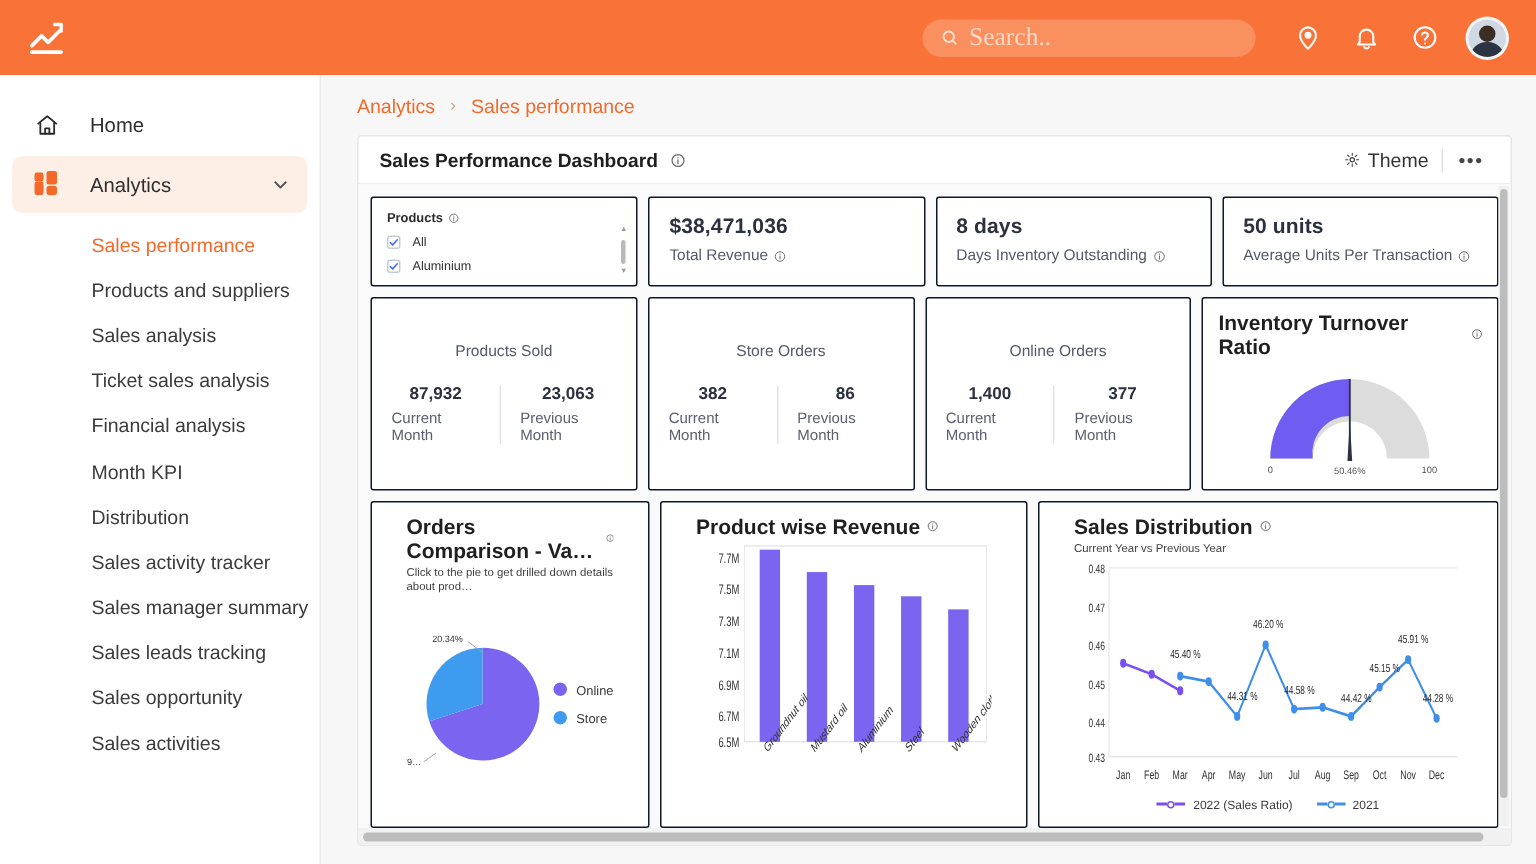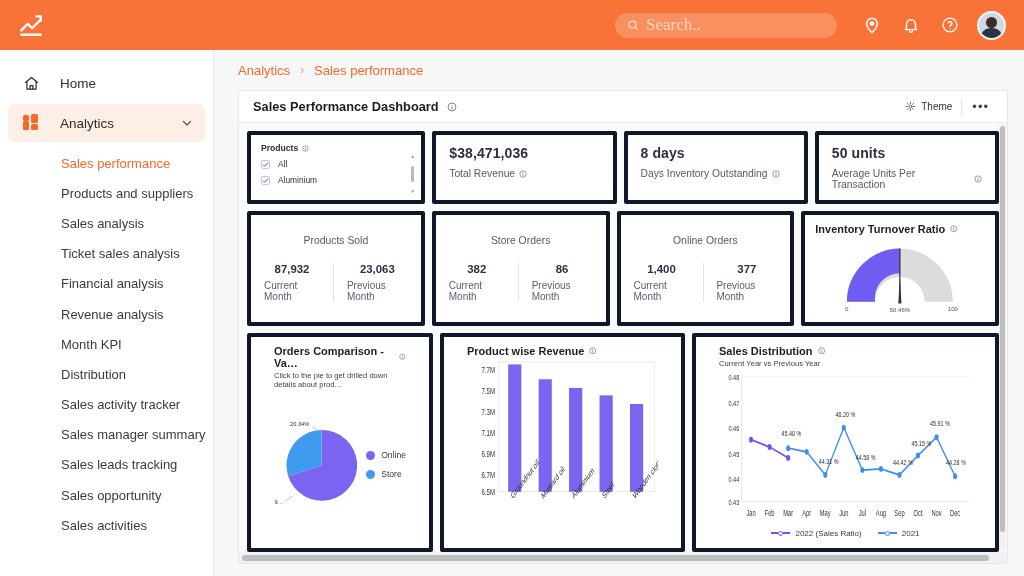--- a/index.html
+++ b/index.html
@@ -80,31 +80,31 @@
     background: #fff; border: 1px solid #e6e6e8; border-radius: 3px;
     flex: 1; display: flex; flex-direction: column; min-height: 0; position: relative;
   }
   .dash-head {
     height: 32px; flex: 0 0 32px; display: flex; align-items: center;
     padding: 0 8px 0 14px; border-bottom: 1px solid #ededed;
   }
   .dash-title { font-size: 12.8px; font-weight: bold; color: #1e1e1e; }
   .info-ico { width: 10px; height: 10px; color: #6a6a6a; margin-left: 5px; vertical-align: -1px; }
   .dash-head-right { margin-left: auto; display: flex; align-items: center; }
-  .theme-btn { display: flex; align-items: center; gap: 5px; font-size: 10px; color: #333; padding: 4px 9px; cursor: pointer; }
+  .theme-btn { display: flex; align-items: center; gap: 5px; font-size: 13px; color: #333; padding: 4px 9px; cursor: pointer; }
   .theme-btn svg { width: 11px; height: 11px; color: #444; }
   .head-div { width: 1px; height: 16px; background: #e2e2e2; }
   .more-btn { padding: 3px 10px; cursor: pointer; color: #444; font-size: 13px; letter-spacing: 1px; line-height: 10px; }
 
   .dash-body { flex: 1; min-height: 0; padding: 8px 8px 0 8px; display: flex; flex-direction: column; gap: 7px; background: #fafafb; }
   .grid-row { display: flex; gap: 7px; }
   .r1 { flex: 0 0 60px; }
   .r2 { flex: 0 0 112px; }
   .r3 { flex: 1; min-height: 0; }
-  .tile { background: #fff; border: 4px solid #0f172a; border-radius: 2px; flex: 1 1 0; min-width: 0; position: relative; }
+  .tile { background: #fff; border: 1px solid #0f172a; border-radius: 2px; flex: 1 1 0; min-width: 0; position: relative; }
 
   
   .filter-tile { padding: 8px 10px 0 10px; overflow: hidden; }
   .filter-title { font-size: 8.6px; font-weight: bold; color: #2d2d2d; display: flex; align-items: center; }
   .filter-title svg { width: 7px; height: 7px; margin-left: 4px; color: #666; }
   .chk-row { display: flex; align-items: center; gap: 8px; margin-top: 6px; }
   .chk {
     width: 9px; height: 9px; border-radius: 2px; border: 1px solid #c5cbd6; background: #fff;
     display: flex; align-items: center; justify-content: center; flex: 0 0 9px;
   }
@@ -127,21 +127,21 @@
   .cmp { display: flex; flex-direction: column; align-items: center; justify-content: center; height: 100%; }
   .cmp-title { font-size: 10.4px; color: #545a68; }
   .cmp-nums { display: flex; align-items: stretch; margin-top: 17px; }
   .cmp-col { display: flex; flex-direction: column; align-items: center; padding: 0 13px; }
   .cmp-col .v { font-size: 11.4px; font-weight: bold; color: #2c3140; }
   .cmp-col .l { font-size: 10px; color: #5a6070; margin-top: 5px; }
   .cmp-div { width: 1px; background: #e3e3e6; }
 
   
   .gauge-tile { padding: 8px 10px; }
-  .tile-title { font-size: 11px; font-weight: bold; color: #1f1f1f; display: flex; align-items: center; }
+  .tile-title { font-size: 14px; font-weight: bold; color: #1f1f1f; display: flex; align-items: center; }
   .tile-title svg { width: 7.5px; height: 7.5px; margin-left: 5px; color: #666; }
   .gauge-area { position: relative; height: 76px; margin-top: 3px; }
 
   
   .chart-tile { padding: 8px 23px; display: flex; flex-direction: column; min-width: 0; }
   .tile-sub { font-size: 7.6px; color: #3f3f3f; margin-top: 2px; }
   .chart-area { flex: 1; min-height: 0; position: relative; }
 
   .legend { display: flex; flex-direction: column; gap: 9px; justify-content: center; }
   .legend-item { display: flex; align-items: center; gap: 6px; font-size: 8.6px; color: #3a3a3a; }
@@ -233,21 +233,20 @@
           <path d="M5 9l7 7 7-7"></path>
         </svg>
       </div>
 
       <div class="subnav">
         <div class="sub-item current">Sales performance</div>
         <div class="sub-item">Products and suppliers</div>
         <div class="sub-item">Sales analysis</div>
         <div class="sub-item">Ticket sales analysis</div>
         <div class="sub-item">Financial analysis</div>
-        <div class="sub-item">Revenue analysis</div>
         <div class="sub-item">Month KPI</div>
         <div class="sub-item">Distribution</div>
         <div class="sub-item">Sales activity tracker</div>
         <div class="sub-item">Sales manager summary</div>
         <div class="sub-item">Sales leads tracking</div>
         <div class="sub-item">Sales opportunity</div>
         <div class="sub-item">Sales activities</div>
       </div>
     </div>
 

